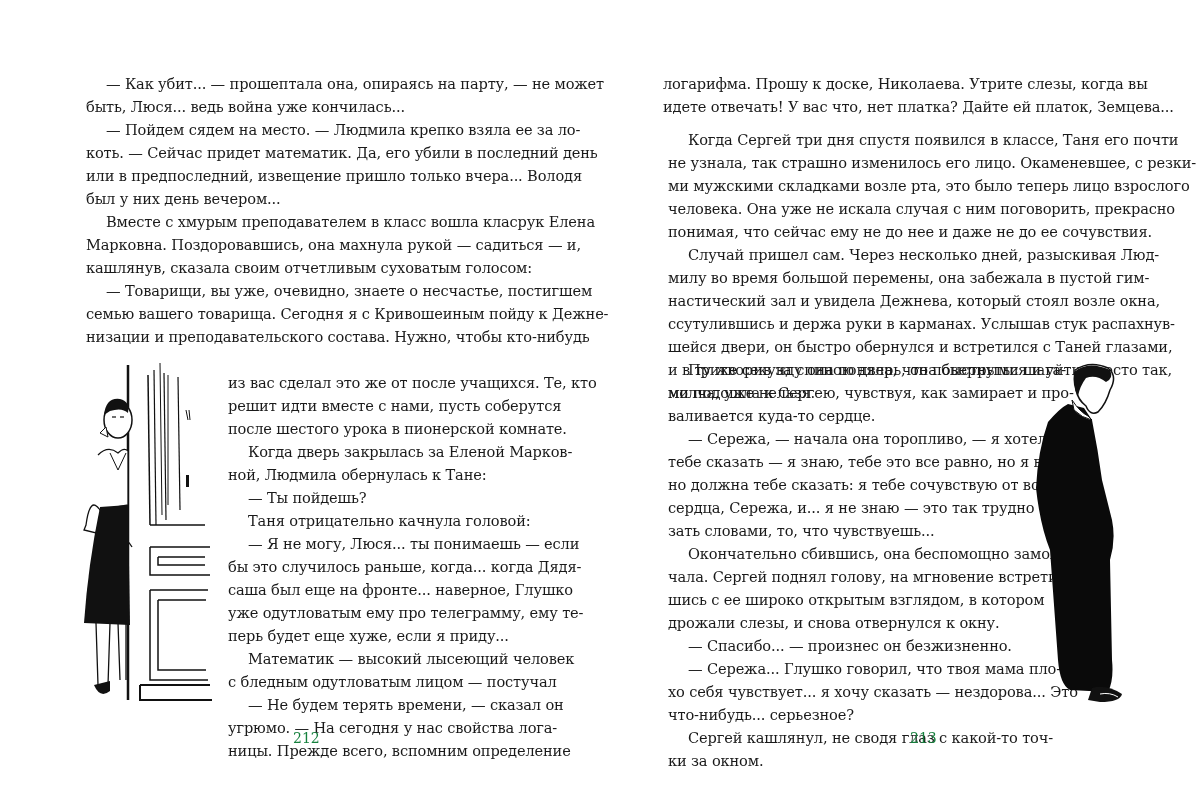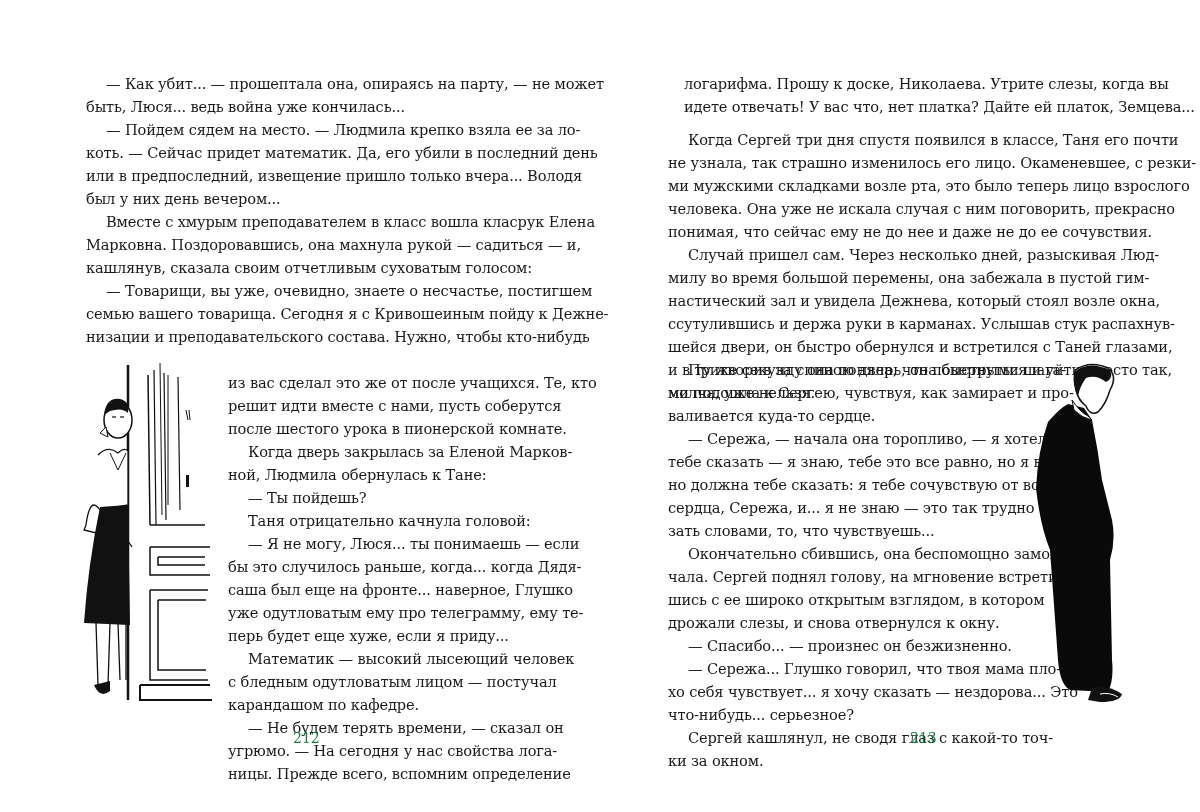--- a/index.html
+++ b/index.html
@@ -56,21 +56,20 @@
         <span class="line last">ной, Людмила обернулась к Тане:</span>
         <span class="line indent last">— Ты пойдешь?</span>
         <span class="line indent last">Таня отрицательно качнула головой:</span>
         <span class="line indent">— Я не могу, Люся... ты понимаешь — если</span>
         <span class="line">бы это случилось раньше, когда... когда Дядя-</span>
         <span class="line">саша был еще на фронте... наверное, Глушко</span>
         <span class="line">уже одутловатым ему про телеграмму, ему те-</span>
         <span class="line last">перь будет еще хуже, если я приду...</span>
         <span class="line indent">Математик — высокий лысеющий человек</span>
         <span class="line">с бледным одутловатым лицом — постучал</span>
-        <span class="line last">карандашом по кафедре.</span>
         <span class="line indent">— Не будем терять времени, — сказал он</span>
         <span class="line">угрюмо. — На сегодня у нас свойства лога-</span>
         <span class="line">ницы. Прежде всего, вспомним определение</span>
       </div>
 
     <svg class="illus" style="left:80px; top:355px;" width="140" height="350" viewBox="0 0 140 350">
 
       <line x1="48" y1="10" x2="48" y2="345" stroke="#111" stroke-width="2.5"></line>
       <line x1="68" y1="20" x2="70" y2="170" stroke="#111" stroke-width="1.5"></line>
       <line x1="74" y1="15" x2="76" y2="170" stroke="#111" stroke-width="1.2"></line>
@@ -103,21 +102,21 @@
       <path d="M20 152 L48 150 L50 270 L4 268 Q8 210 20 152 Z" fill="#111"></path>
 
       <path d="M16 268 L18 330 M30 268 L28 330 M38 268 L40 325 M46 268 L46 325" stroke="#111" stroke-width="1.3" fill="none"></path>
       <path d="M14 330 Q20 344 30 336 L30 326 Z" fill="#111"></path>
     </svg>
 
     <div class="page-num" style="left:293px;">212</div>
   </div>
 
   <div class="page page-right">
-    <div class="text-block" id="right-top" style="left:84px; top:72px; width:448px;">
+    <div class="text-block" id="right-top" style="left:63px; top:72px; width:448px;">
         <span class="line">логарифма. Прошу к доске, Николаева. Утрите слезы, когда вы</span>
         <span class="line last">идете отвечать! У вас что, нет платка? Дайте ей платок, Земцева...</span>
       </div>
 
     <div class="text-block" id="right-full" style="left:68px; top:128px; width:448px;">
         <span class="line indent">Когда Сергей три дня спустя появился в классе, Таня его почти</span>
         <span class="line">не узнала, так страшно изменилось его лицо. Окаменевшее, с резки-</span>
         <span class="line">ми мужскими складками возле рта, это было теперь лицо взрослого</span>
         <span class="line">человека. Она уже не искала случая с ним поговорить, прекрасно</span>
         <span class="line last">понимая, что сейчас ему не до нее и даже не до ее сочувствия.</span>

